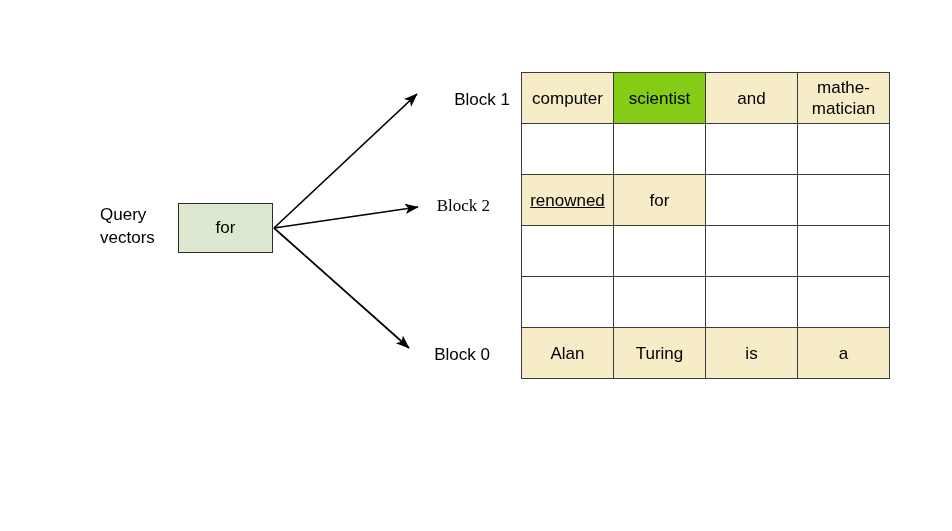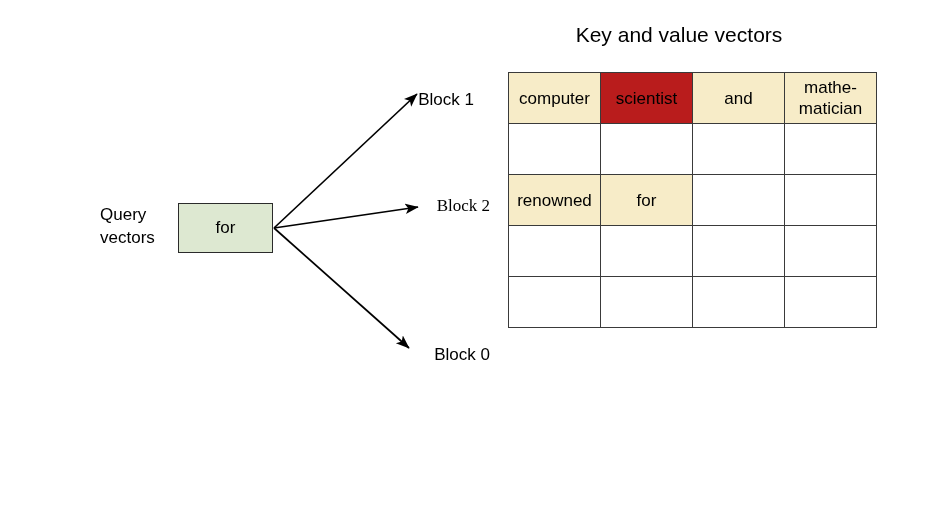--- a/index.html
+++ b/index.html
@@ -75,28 +75,28 @@
   
   .block-label {
     position: absolute;
     font-size: 17px;
     line-height: 20px;
     color: #000;
     white-space: nowrap;
     text-align: right;
     width: 70px;
   }
-  #block-label-1 { left: 404px; top: 90px; }
+  #block-label-1 { left: 440px; top: 90px; }
   #block-label-2 { left: 420px; top: 196px; font-family: Liberation Serif, serif; }
   #block-label-0 { left: 420px; top: 345px; }
 
   
   #kv-table {
     position: absolute;
-    left: 508px;
+    left: 521px;
     top: 72px;
     border-collapse: collapse;
     table-layout: fixed;
     width: 368px;
     border-radius: 31px;
   }
   #kv-table td {
     width: 92px;
     height: 51px;
     box-sizing: border-box;
@@ -116,21 +116,20 @@
   }
   #kv-table td.empty {
     background: #ffffff;
   }
 </style>
 </head>
 <body>
 
 <div id="canvas">
 
-  <div id="chart-title">Key and value vectors</div>
 
   <div id="query-label">
     <span class="ql-line">Query</span>
     <span class="ql-line">vectors</span>
   </div>
 
   <div id="query-box" style="background: rgb(221, 232, 209); border-color: rgb(43, 43, 43);">
     <span>for</span>
   </div>
 
@@ -146,44 +145,50 @@
   </svg>
 
   <div class="block-label" id="block-label-1">Block 1</div>
   <div class="block-label" id="block-label-2">Block 2</div>
   <div class="block-label" id="block-label-0">Block 0</div>
 
   <table id="kv-table">
     <tbody>
         <tr>
           <td class="filled" style="background: rgb(247, 236, 200); border-color: rgb(58, 58, 58);">computer</td>
-          <td class="filled" style="background: #b91c1c; border-color: rgb(58, 58, 58); margin-top: 35px;">scientist</td>
+          <td class="filled" style="background: #84cc16; border-color: rgb(58, 58, 58); margin-top: 35px;">scientist</td>
           <td class="filled" style="background: rgb(247, 236, 200); border-color: rgb(58, 58, 58); margin-left: 16px;">and</td>
           <td class="filled" style="background: rgb(247, 236, 200); border-color: rgb(58, 58, 58); margin-left: 12px;">mathe-<br>matician</td>
         </tr>
         <tr>
           <td class="empty" style="background: rgb(255, 255, 255); border-color: rgb(58, 58, 58);"></td>
           <td class="empty" style="background: rgb(255, 255, 255); border-color: rgb(58, 58, 58);"></td>
           <td class="empty" style="background: rgb(255, 255, 255); border-color: rgb(58, 58, 58);"></td>
           <td class="empty" style="background: rgb(255, 255, 255); border-color: rgb(58, 58, 58);"></td>
         </tr>
         <tr>
-          <td class="filled" style="background: rgb(247, 236, 200); border-color: rgb(58, 58, 58);">renowned</td>
+          <td class="filled" style="background: rgb(247, 236, 200); border-color: rgb(58, 58, 58); text-decoration: underline;">renowned</td>
           <td class="filled" style="background: rgb(247, 236, 200); border-color: rgb(58, 58, 58);">for</td>
           <td class="empty" style="background: rgb(255, 255, 255); border-color: rgb(58, 58, 58);"></td>
           <td class="empty" style="background: rgb(255, 255, 255); border-color: rgb(58, 58, 58);"></td>
         </tr>
         <tr>
           <td class="empty" style="background: rgb(255, 255, 255); border-color: rgb(58, 58, 58);"></td>
           <td class="empty" style="background: rgb(255, 255, 255); border-color: rgb(58, 58, 58);"></td>
           <td class="empty" style="background: rgb(255, 255, 255); border-color: rgb(58, 58, 58);"></td>
           <td class="empty" style="background: rgb(255, 255, 255); border-color: rgb(58, 58, 58);"></td>
         </tr>
         <tr>
           <td class="empty" style="background: rgb(255, 255, 255); border-color: rgb(58, 58, 58);"></td>
           <td class="empty" style="background: rgb(255, 255, 255); border-color: rgb(58, 58, 58);"></td>
           <td class="empty" style="background: rgb(255, 255, 255); border-color: rgb(58, 58, 58);"></td>
           <td class="empty" style="background: rgb(255, 255, 255); border-color: rgb(58, 58, 58);"></td>
         </tr>
+        <tr>
+          <td class="filled" style="background: rgb(247, 236, 200); border-color: rgb(58, 58, 58);">Alan</td>
+          <td class="filled" style="background: rgb(247, 236, 200); border-color: rgb(58, 58, 58);">Turing</td>
+          <td class="filled" style="background: rgb(247, 236, 200); border-color: rgb(58, 58, 58);">is</td>
+          <td class="filled" style="background: rgb(247, 236, 200); border-color: rgb(58, 58, 58);">a</td>
+        </tr>
       </tbody>
   </table>
 
 </div>
 
 </body></html>

